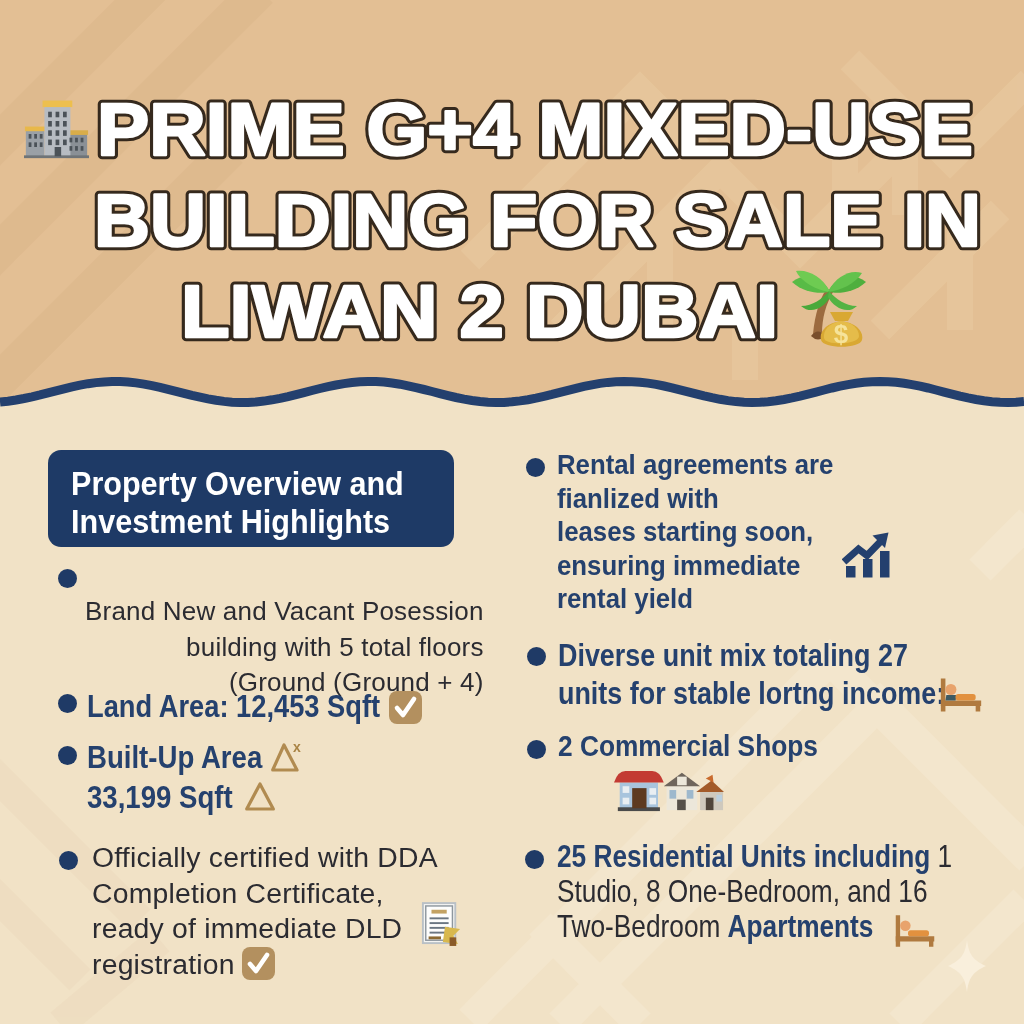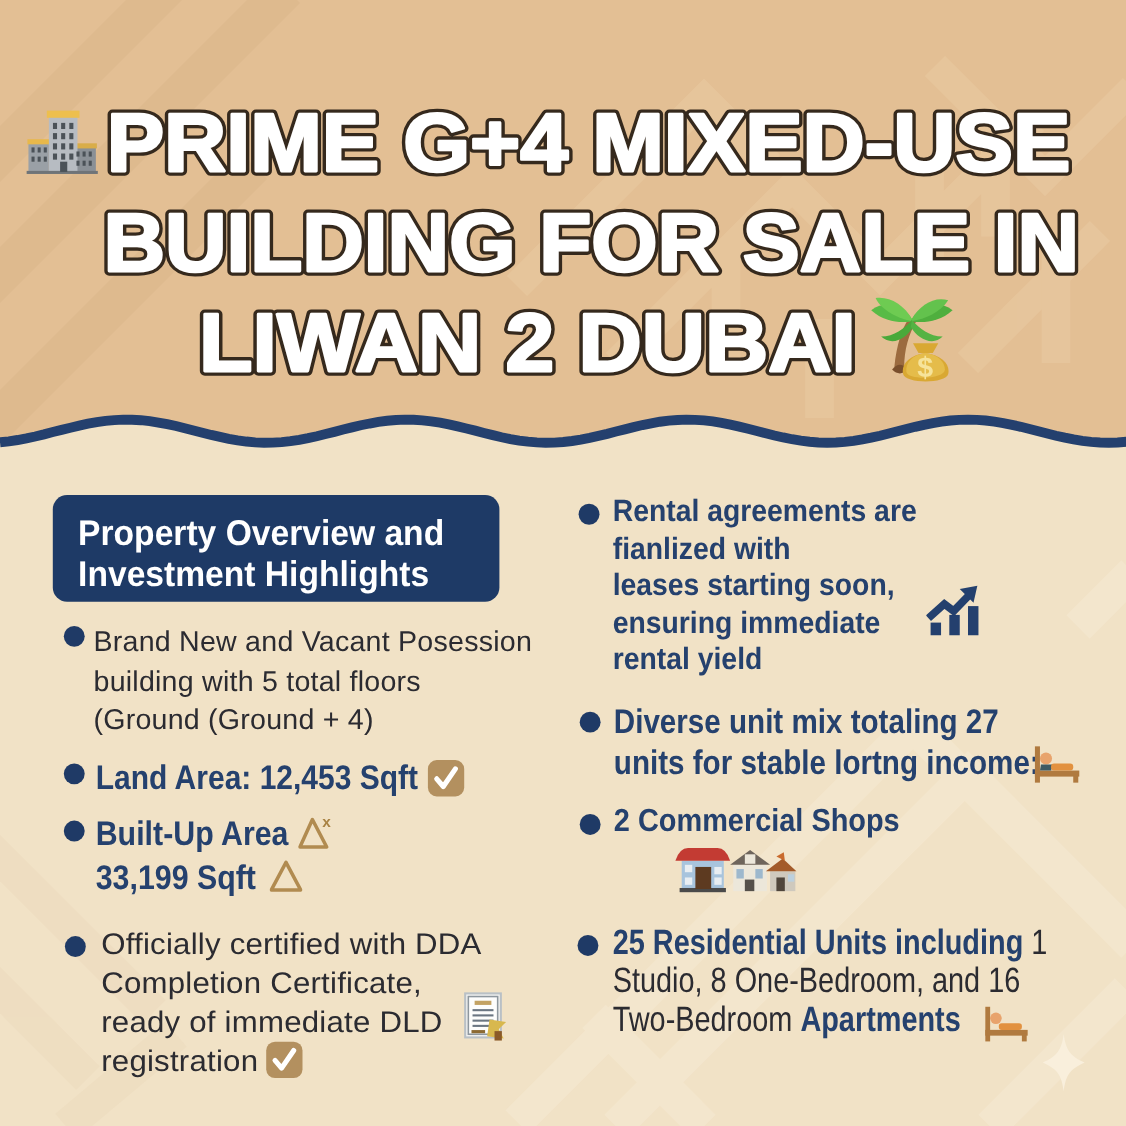--- a/index.html
+++ b/index.html
@@ -122,21 +122,21 @@
   <path d="M54 53 C65 54 72 61 72 68 C72 77 38 78 37 70 C36 62 42 55 54 53 Z" fill="#e5bc4a"></path>
   <text x="54" y="75" font-size="26" font-weight="bold" fill="#f6e39a" text-anchor="middle" font-family="Liberation Sans, sans-serif">$</text>
 </svg>
 
 <div class="abs" style="left:48px;top:450px;width:406px;height:97px;background:#1e3a66;border-radius:13px;"></div>
 
 <div class="abs sx" style="left:71px;top:466px;color:#fff;font-weight:bold;font-size:32.5px;line-height:37.5px;white-space:nowrap;transform:scaleX(0.94);">Property Overview and<br>Investment Highlights</div>
 
 <div class="bullet" style="left:58px;top:569px;"></div>
 
-<div class="abs txt" style="left:85px;top:566px;">Brand New and Vacant Posession<br>building with 5 total floors<br>(Ground (Ground + 4)</div>
+<div class="abs txt" style="left:85px;top:594px;text-align:right;">Brand New and Vacant Posession<br>building with 5 total floors<br>(Ground (Ground + 4)</div>
 
 <div class="bullet" style="left:58px;top:694px;"></div>
 
 <div class="abs navybold sx" style="left:87px;top:690px;font-size:31px;line-height:34px;transform:scaleX(0.88);">Land Area: 12,453 Sqft</div>
 
 <div class="abs" style="left:389px;top:691px;width:33px;height:33px;background:#b3905f;border-radius:8px;"></div>
 <svg class="abs" style="left:389px;top:691px;" width="33" height="33" viewBox="0 0 33 33">
       <path d="M8 17 L14 24 L25 8" fill="none" stroke="#fff" stroke-width="4.6" stroke-linecap="round" stroke-linejoin="round"></path>
     </svg>
 

